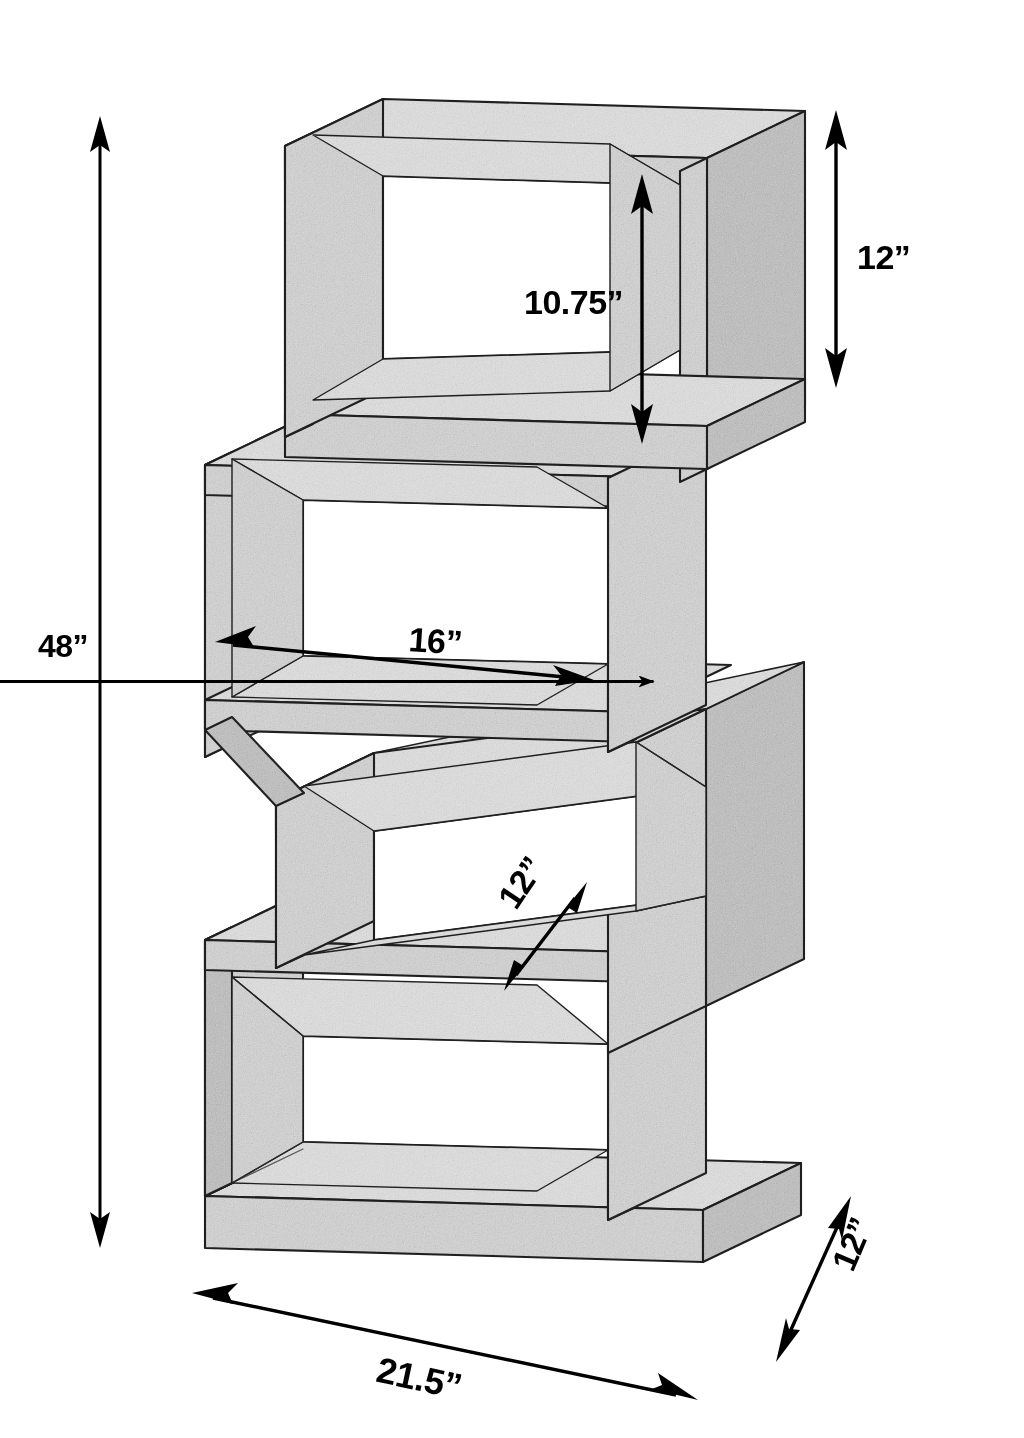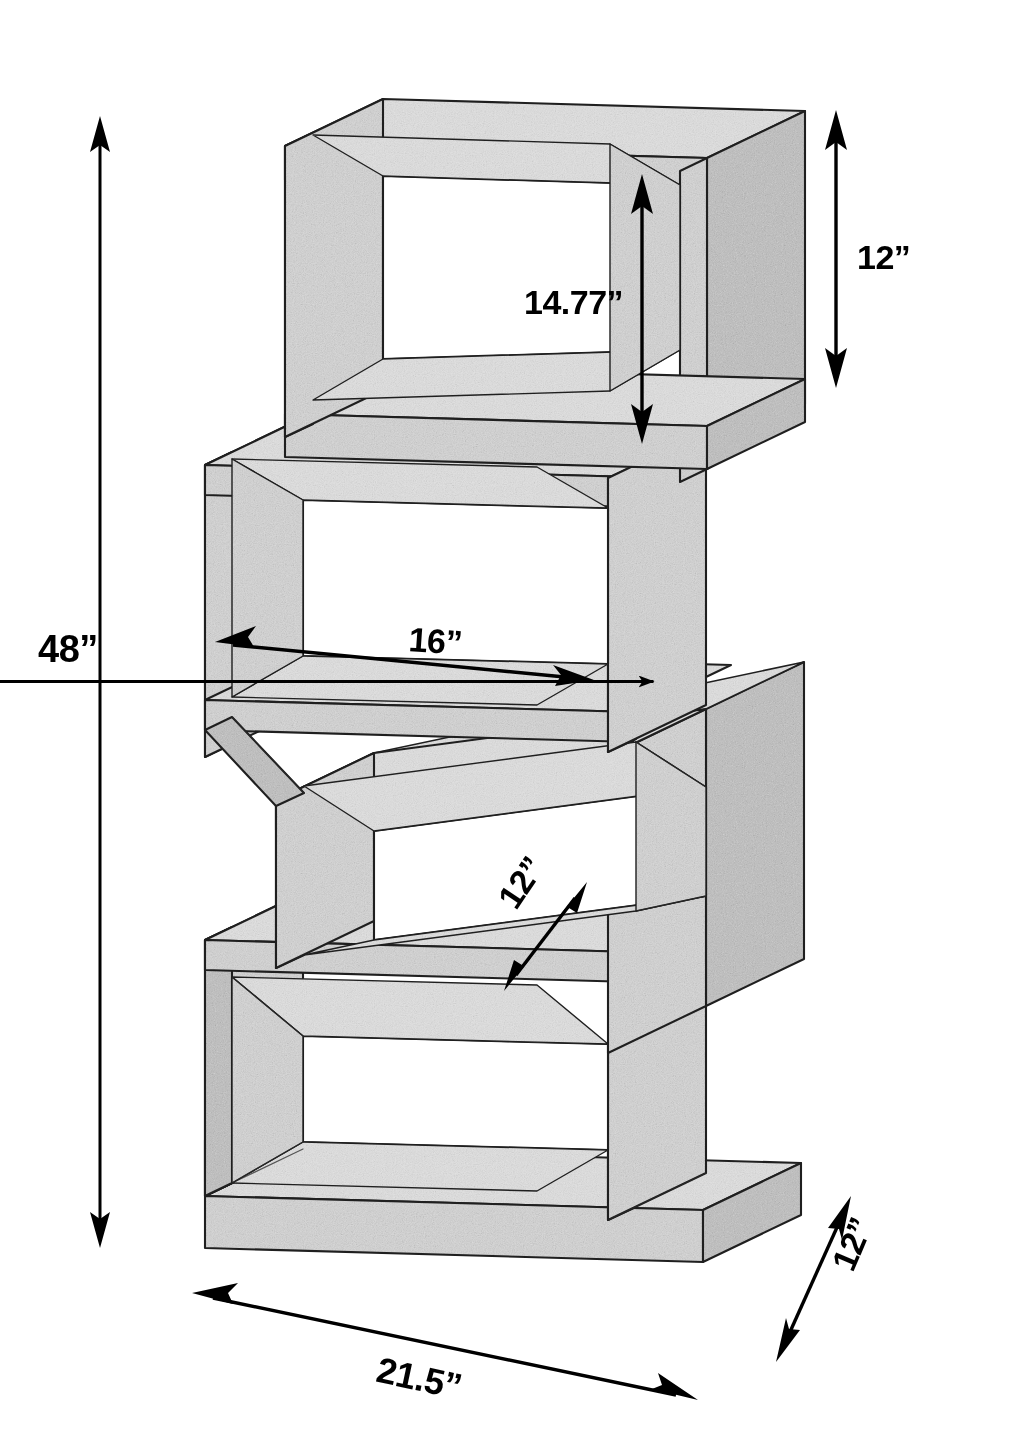--- a/index.html
+++ b/index.html
@@ -201,25 +201,25 @@
       <line x1="843" y1="1214" x2="785" y2="1343" stroke-width="3.4"></line>
       <path d="M851,1196 L842,1240 L839,1229 L828,1228 Z" fill="#000" stroke="none"></path>
       <path d="M776,1362 L786,1318 L789,1329 L800,1330 Z" fill="#000" stroke="none"></path>
 
       <line x1="213" y1="1298" x2="676" y2="1395" stroke-width="3.4"></line>
       <path d="M192,1293 L238,1283 L228,1293 L233,1304 Z" fill="#000" stroke="none"></path>
       <path d="M698,1400 L652,1389 L662,1385 L658,1373 Z" fill="#000" stroke="none"></path>
     </g>
   </svg>
 
-  <div class="dim-label" style="left:38px;top:630px;font-size:38px;">48”</div>
+  <div class="dim-label" style="left:38px;top:630px;font-size:32px;">48”</div>
 
   <div class="dim-label" style="left:857px;top:240px;font-size:34px;">12”</div>
 
-  <div class="dim-label" style="left:524px;top:285px;font-size:34px;">14.77”</div>
+  <div class="dim-label" style="left:524px;top:285px;font-size:34px;">10.75”</div>
 
   <div class="dim-label" style="left:410px;top:622px;font-size:34px;transform:rotate(4deg);transform-origin:left top;">16”</div>
 
   <div class="dim-label" style="left:492px;top:895px;font-size:34px;transform:rotate(-56deg);transform-origin:left top;">12”</div>
 
   <div class="dim-label" style="left:826px;top:1262px;font-size:34px;transform:rotate(-67deg);transform-origin:left top;">12”</div>
 
   <div class="dim-label" style="left:381px;top:1352px;font-size:36px;transform:rotate(12deg);transform-origin:left top;">21.5”</div>
 
 </div>

